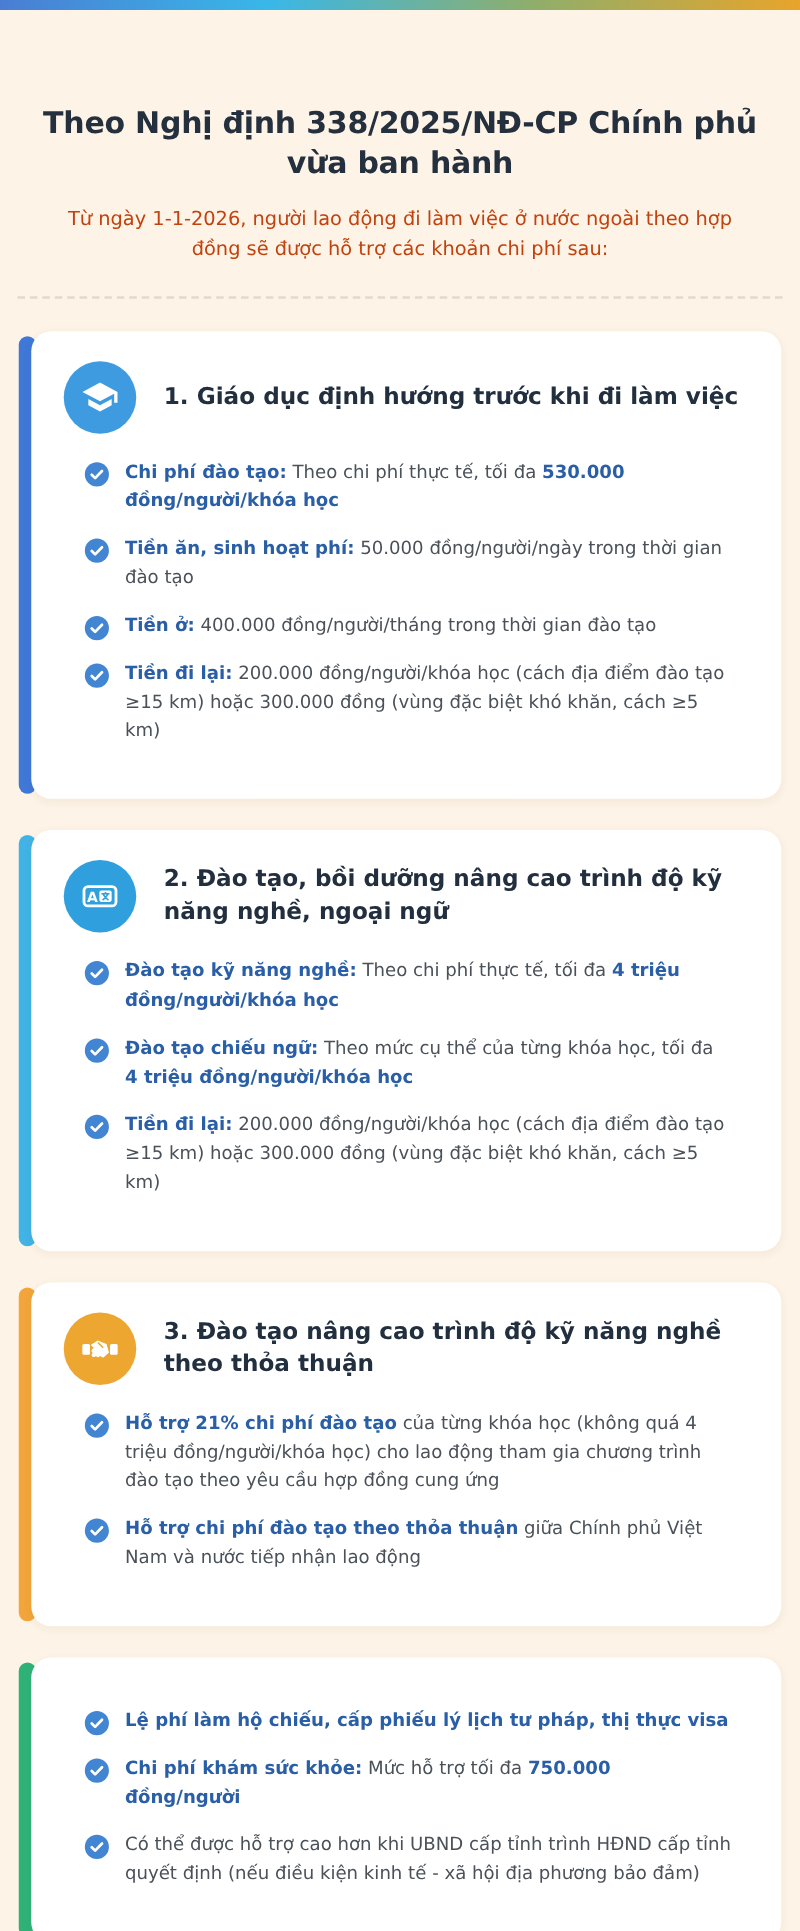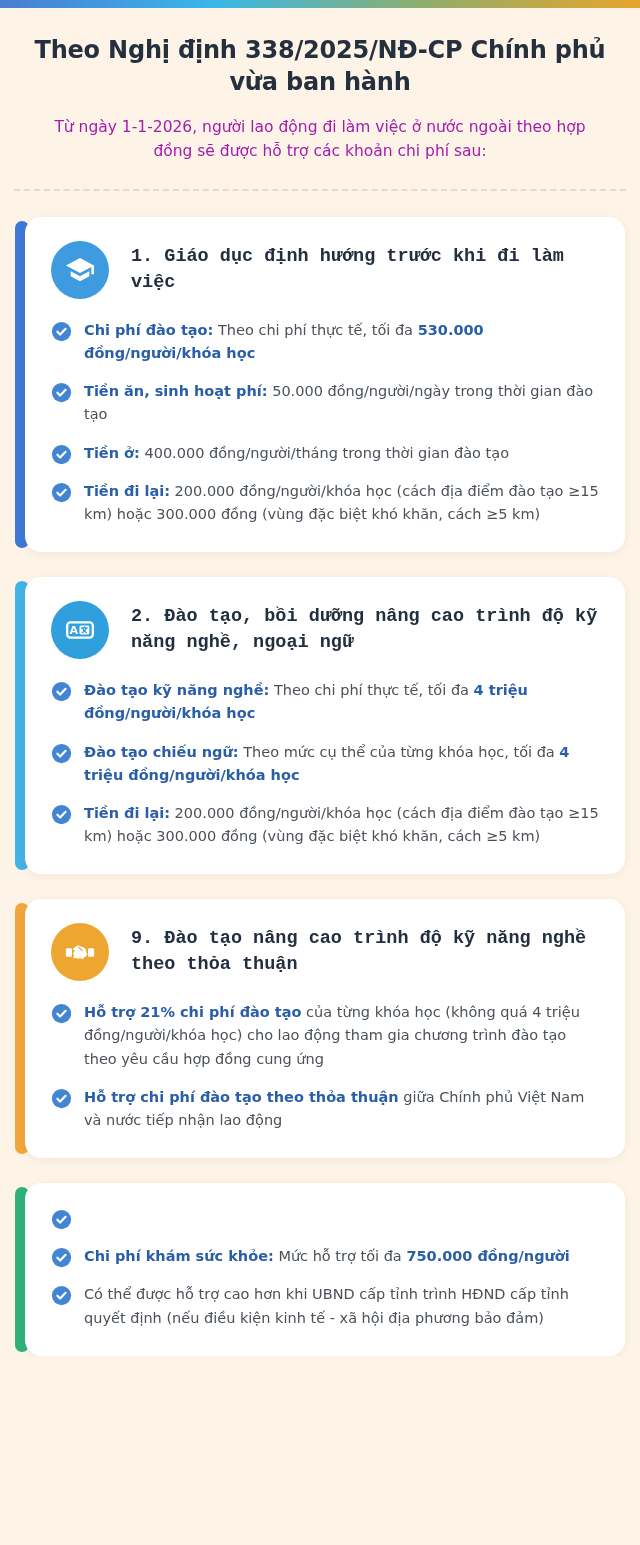--- a/index.html
+++ b/index.html
@@ -2,45 +2,45 @@
 <html lang="vi"><head>
 <meta charset="utf-8">
 <style>
   html,body{margin:0;padding:0;}
   body{
     width:640px;margin:0 auto;background:#fdf3e6;
     font-family:"DejaVu Sans","Liberation Sans",sans-serif;
     -webkit-font-smoothing:antialiased;
   }
   .topbar{height:8px;width:100%;}
-  .header{padding:26px 34px 4px;text-align:center;}
+  .header{padding:26px 34px 4px;text-align:center;margin-top:48px;}
   .page-title{
     margin:0 0 16px;font-size:24px;line-height:1.35;font-weight:bold;
     color:#25303f;letter-spacing:-0.2px;
   }
-  .page-subtitle{margin:0 14px;font-size:15.5px;line-height:1.55;color:#a21caf;}
+  .page-subtitle{margin:0 14px;font-size:15.5px;line-height:1.55;color:#c2410c;}
   .divider{border:none;border-top:2px dashed #e4dacb;margin:22px 14px 26px;}
 
   .cards{display:flex;flex-direction:column;gap:25px;margin:0 15px;}
   .card{position:relative;}
   .card-accent-bar{
     position:absolute;left:0;top:4px;bottom:4px;width:14px;
     border-radius:10px;background:var(--accent);
   }
   .card-body{
     position:relative;margin-left:10px;background:#ffffff;border-radius:16px;
     padding:24px 24px 26px 26px;box-shadow:0 2px 8px rgba(90,60,20,.06);
   }
   .card-head{display:flex;align-items:center;gap:22px;margin-bottom:20px;}
   .card-icon{
     width:58px;height:58px;flex:0 0 58px;border-radius:50%;
     background:var(--icon-bg);display:flex;align-items:center;justify-content:center;
   }
-  .card-title{margin:0;font-size:18.5px;line-height:1.4;font-weight:bold;color:#222f3f;font-family:Liberation Mono, monospace;}
-  .items{list-style:none;margin:0;padding:0;display:flex;flex-direction:column;gap:15px;}
+  .card-title{margin:0;font-size:18.5px;line-height:1.4;font-weight:bold;color:#222f3f;}
+  .items{list-style:none;margin:16px;padding:0;display:flex;flex-direction:column;gap:15px;}
   .item{display:flex;align-items:flex-start;gap:12px;}
   .check{width:21px;height:21px;flex:0 0 21px;margin-top:2px;}
   .check svg{display:block;width:21px;height:21px;}
   .item-text{margin:0;font-size:14.5px;line-height:1.6;color:#4a5158;}
   .item-text strong{color:#2a5fa8;}
 </style>
 </head>
 <body>
 
 <div class="topbar" style="background: linear-gradient(90deg, rgb(74, 125, 211), rgb(57, 183, 233), rgb(143, 174, 107), rgb(232, 164, 43));"></div>
@@ -154,21 +154,21 @@
       <div class="card-body">
         <div class="card-head">
           <div class="card-icon">
             <svg viewBox="0 0 24 24" width="32" height="32" fill="#fff">
               <rect x="1.4" y="9.2" width="4.6" height="6.4" rx="0.9"></rect>
               <rect x="18" y="9.2" width="4.6" height="6.4" rx="0.9"></rect>
               <path d="M6.6 9.6 10.6 7l5.3 2.2 1.5 5-3 2.7c-.5.45-1.3.4-1.75-.1l-.5-.55-.45.45c-.5.5-1.3.5-1.8 0l-.4-.42-.3.3c-.5.5-1.32.5-1.82 0-.5-.5-.5-1.3 0-1.8l.3-.3-.4-.4c-.5-.5-.5-1.32 0-1.82l.95-.93-1.53-1.33z"></path>
               <path d="M10.7 8.2l3.2 3.2" stroke="#eda62f" stroke-width="0.9" fill="none"></path>
             </svg>
           </div>
-          <h2 class="card-title">9. Đào tạo nâng cao trình độ kỹ năng nghề theo thỏa thuận</h2>
+          <h2 class="card-title">3. Đào tạo nâng cao trình độ kỹ năng nghề theo thỏa thuận</h2>
         </div>
         <ul class="items">
           <li class="item">
             <span class="check">
               <svg viewBox="0 0 24 24">
                 <circle cx="12" cy="12" r="11" fill="#4285d2"></circle>
                 <path d="M7.3 12.3l3.1 3.1 6.3-6.5" fill="none" stroke="#fff" stroke-width="2.5" stroke-linecap="round" stroke-linejoin="round"></path>
               </svg>
             </span>
             <p class="item-text"><strong>Hỗ trợ 21% chi phí đào tạo</strong> của từng khóa học (không quá 4 triệu đồng/người/khóa học) cho lao động tham gia chương trình đào tạo theo yêu cầu hợp đồng cung ứng</p>
@@ -189,20 +189,21 @@
       <div class="card-accent-bar"></div>
       <div class="card-body">
         <ul class="items">
           <li class="item">
             <span class="check">
               <svg viewBox="0 0 24 24">
                 <circle cx="12" cy="12" r="11" fill="#4285d2"></circle>
                 <path d="M7.3 12.3l3.1 3.1 6.3-6.5" fill="none" stroke="#fff" stroke-width="2.5" stroke-linecap="round" stroke-linejoin="round"></path>
               </svg>
             </span>
+            <p class="item-text"><strong>Lệ phí làm hộ chiếu, cấp phiếu lý lịch tư pháp, thị thực visa</strong></p>
           </li>
           <li class="item">
             <span class="check">
               <svg viewBox="0 0 24 24">
                 <circle cx="12" cy="12" r="11" fill="#4285d2"></circle>
                 <path d="M7.3 12.3l3.1 3.1 6.3-6.5" fill="none" stroke="#fff" stroke-width="2.5" stroke-linecap="round" stroke-linejoin="round"></path>
               </svg>
             </span>
             <p class="item-text"><strong>Chi phí khám sức khỏe:</strong> Mức hỗ trợ tối đa <strong>750.000 đồng/người</strong></p>
           </li>

